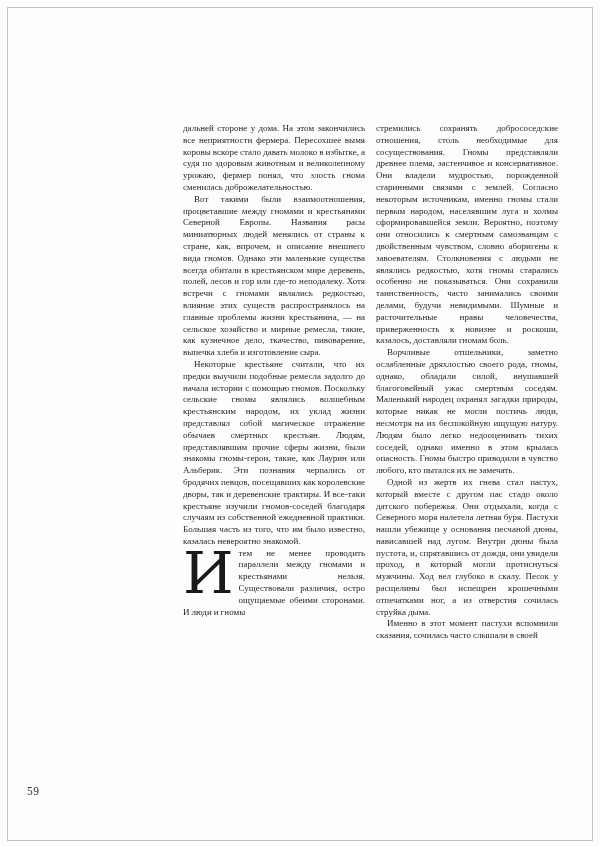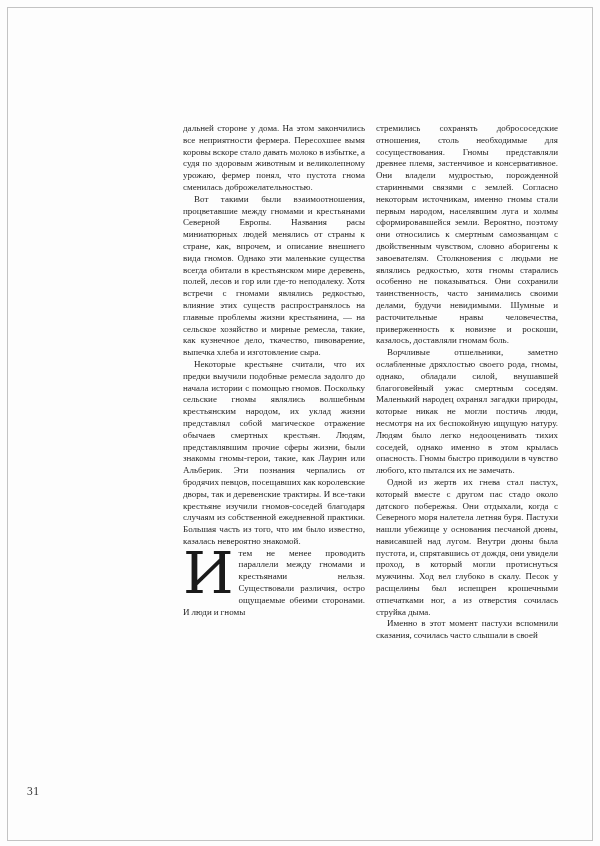--- a/index.html
+++ b/index.html
@@ -66,27 +66,27 @@
   }
 </style>
 </head>
 <body>
 
 <div class="page">
   <div class="page-border"></div>
 
   <div class="text-block">
     <div class="col">
-        <p class="para">дальней стороне у дома. На этом закончились все неприятности фермера. Пересохшее вымя коровы вскоре стало давать молоко в избытке, а судя по здоровым животным и великолепному урожаю, фермер понял, что пустота гнома сменилась доброжелательностью.</p>
+        <p class="para">дальней стороне у дома. На этом закончились все неприятности фермера. Пересохшее вымя коровы вскоре стало давать молоко в избытке, а судя по здоровым животным и великолепному урожаю, фермер понял, что злость гнома сменилась доброжелательностью.</p>
         <p class="para indent">Вот такими были взаимоотношения, процветавшие между гномами и крестьянами Северной Европы. Названия расы миниатюрных людей менялись от страны к стране, как, впрочем, и описание внешнего вида гномов. Однако эти маленькие существа всегда обитали в крестьянском мире деревень, полей, лесов и гор или где-то неподалеку. Хотя встречи с гномами являлись редкостью, влияние этих существ распространялось на главные проблемы жизни крестьянина, — на сельское хозяйство и мирные ремесла, такие, как кузнечное дело, ткачество, пивоварение, выпечка хлеба и изготовление сыра.</p>
         <p class="para indent">Некоторые крестьяне считали, что их предки выучили подобные ремесла задолго до начала истории с помощью гномов. Поскольку сельские гномы являлись волшебным крестьянским народом, их уклад жизни представлял собой магическое отражение обычаев смертных крестьян. Людям, представлявшим прочие сферы жизни, были знакомы гномы-герои, такие, как Лаурин или Альберик. Эти познания черпались от бродячих певцов, посещавших как королевские дворы, так и деревенские трактиры. И все-таки крестьяне изучили гномов-соседей благодаря случаям из собственной ежедневной практики. Большая часть из того, что им было известно, казалась невероятно знакомой.</p>
         <p class="para"><span class="dropcap">И</span>тем не менее проводить параллели между гномами и крестьянами нельзя. Существовали различия, остро ощущаемые обеими сторонами. И люди и гномы</p>
       </div>
     <div class="col">
         <p class="para">стремились сохранять добрососедские отношения, столь необходимые для сосуществования. Гномы представляли древнее племя, застенчивое и консервативное. Они владели мудростью, порожденной старинными связями с землей. Согласно некоторым источникам, именно гномы стали первым народом, населявшим луга и холмы сформировавшейся земли. Вероятно, поэтому они относились к смертным самозванцам с двойственным чувством, словно аборигены к завоевателям. Столкновения с людьми не являлись редкостью, хотя гномы старались особенно не показываться. Они сохранили таинственность, часто занимались своими делами, будучи невидимыми. Шумные и расточительные нравы человечества, приверженность к новизне и роскоши, казалось, доставляли гномам боль.</p>
         <p class="para indent">Ворчливые отшельники, заметно ослабленные дряхлостью своего рода, гномы, однако, обладали силой, внушавшей благоговейный ужас смертным соседям. Маленький народец охранял загадки природы, которые никак не могли постичь люди, несмотря на их беспокойную ищущую натуру. Людям было легко недооценивать тихих соседей, однако именно в этом крылась опасность. Гномы быстро приводили в чувство любого, кто пытался их не замечать.</p>
         <p class="para indent">Одной из жертв их гнева стал пастух, который вместе с другом пас стадо около датского побережья. Они отдыхали, когда с Северного моря налетела летняя буря. Пастухи нашли убежище у основания песчаной дюны, нависавшей над лугом. Внутри дюны была пустота, и, спрятавшись от дождя, они увидели проход, в который могли протиснуться мужчины. Ход вел глубоко в скалу. Песок у расщелины был испещрен крошечными отпечатками ног, а из отверстия сочилась струйка дыма.</p>
         <p class="para indent">Именно в этот момент пастухи вспомнили сказания, сочилась часто слышали в своей</p>
       </div>
   </div>
 
-  <div class="page-number">31</div>
+  <div class="page-number">59</div>
 </div>
 
 </body></html>

